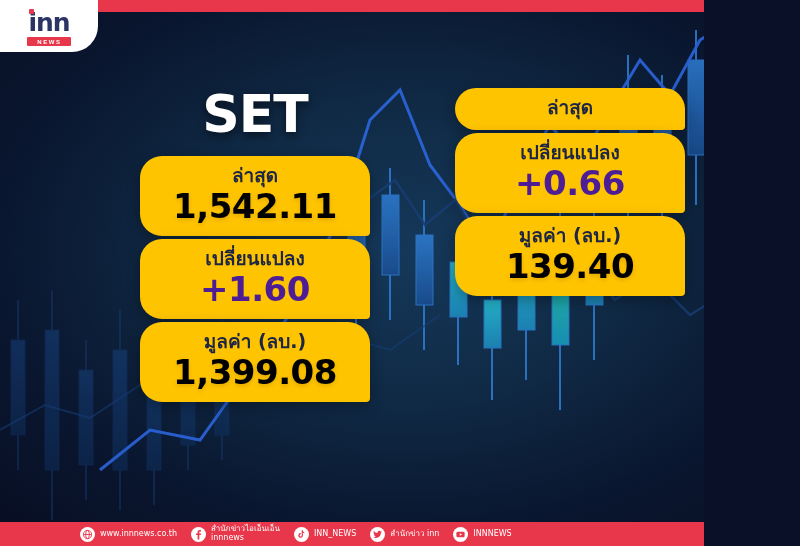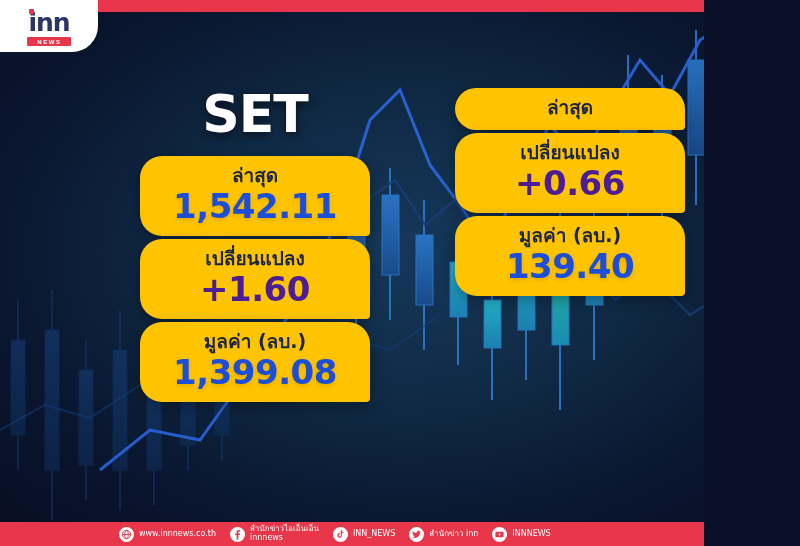--- a/index.html
+++ b/index.html
@@ -75,29 +75,29 @@
     box-shadow:0 4px 14px rgba(0,0,0,.3);
   }
   .card-label {
     color:#1d2545; font-size:19px; font-weight:bold; line-height:1.15;
     font-family:"DejaVu Sans", sans-serif;
   }
   .card-value {
     font-size:34px; font-weight:bold; line-height:1.12;
     font-family:"DejaVu Sans", sans-serif; letter-spacing:-0.5px;
   }
-  .v-white { color:#1d4ed8; text-shadow:0 2px 4px rgba(120,80,0,.22); }
+  .v-white { color:#000000; text-shadow:0 2px 4px rgba(120,80,0,.22); }
   .v-green { color:#4c1d95; }
 
   
   .footer {
     position:absolute; left:0; bottom:0; width:800px; height:24px;
     background:#e8374a; z-index:7;
     display:flex; align-items:center; gap:14px;
-    padding-left:119px;
+    padding-left:80px;
   }
   .social { display:flex; align-items:center; gap:5px; }
   .social .ic {
     width:15px; height:15px; border-radius:50%;
     background:#ffffff; color:#e8374a;
     display:flex; align-items:center; justify-content:center;
     flex:0 0 auto;
   }
   .social .ic svg { display:block; }
   .social .txt {

